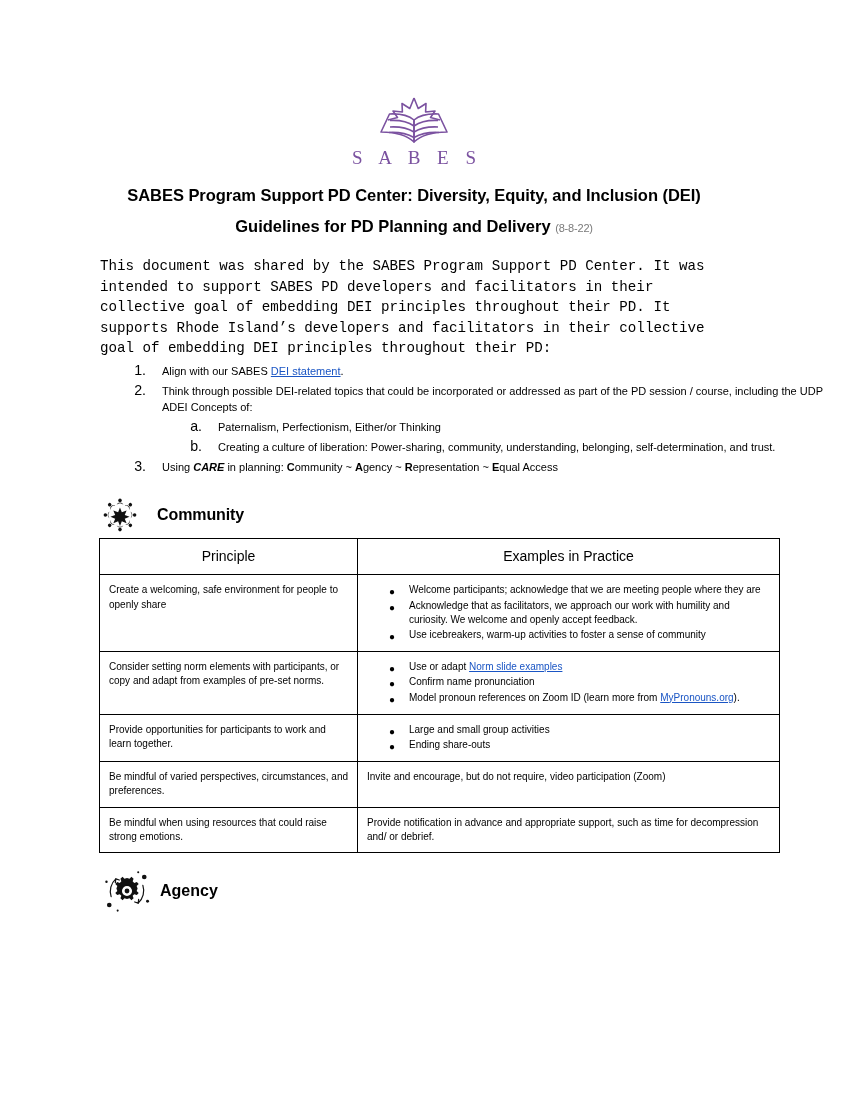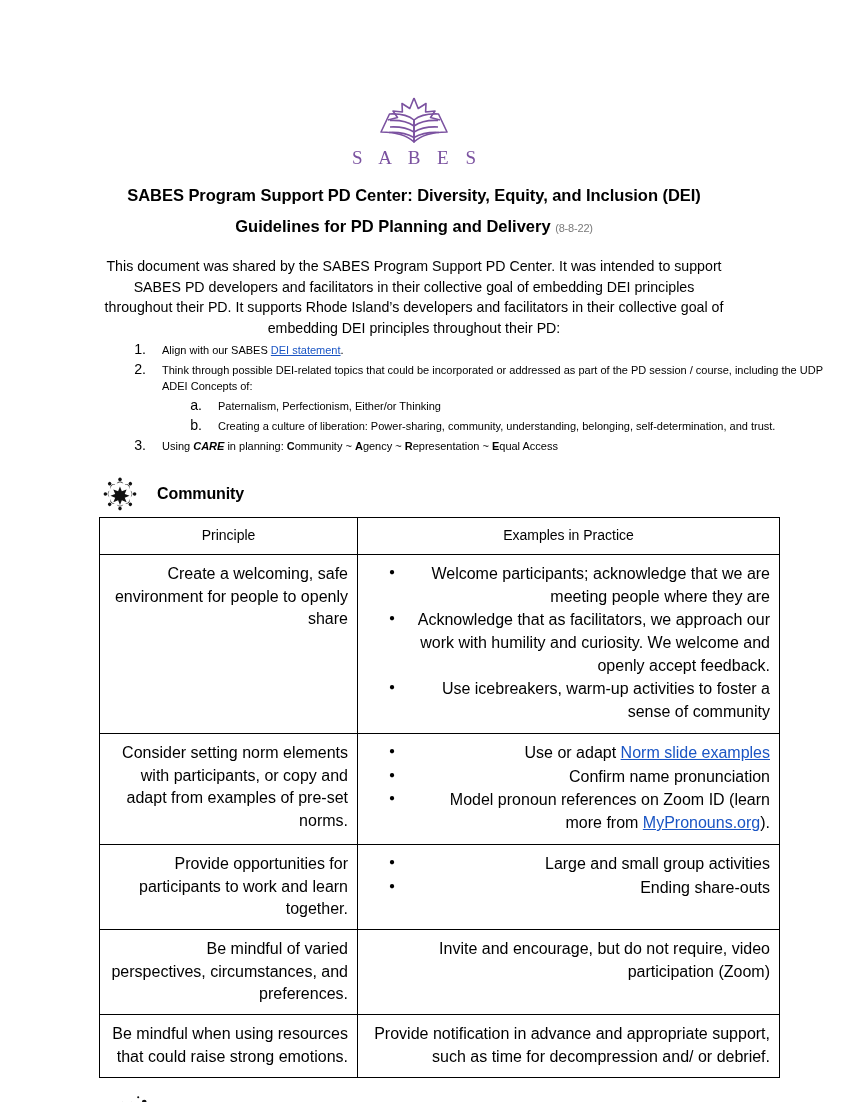--- a/index.html
+++ b/index.html
@@ -61,21 +61,22 @@
     font-weight: normal;
     color: #7a7a7a;
     letter-spacing: -0.2px;
   }
 
   
   .intro {
     margin: 20px 100px 0 100px;
     font-size: 14.2px;
     line-height: 1.45;
-    text-align: center;
+    text-align: left;
+    font-family: Liberation Mono, monospace;
   }
 
   
   ol.lvl1 {
     margin: 1px 0 0 0;
     padding-left: 150px;
     font-size: 11px;
     line-height: 1.45;
     list-style-type: decimal;
   }
@@ -121,23 +122,23 @@
   table.guide {
     border-collapse: collapse;
     margin: 0 0 0 99px;
     width: 680px;
     table-layout: fixed;
   }
   table.guide td, table.guide th {
     border: 1.4px solid #000000;
     vertical-align: top;
     padding: 8px 9px 8px 9px;
-    font-size: 16px;
+    font-size: 10px;
     line-height: 1.42;
-    text-align: right;
+    text-align: left;
   }
   table.guide th {
     text-align: center;
     font-weight: normal;
     font-size: 14px;
     padding-top: 8px;
     padding-bottom: 8px;
   }
   col.c1 { width: 258px; }
   col.c2 { width: 422px; }

